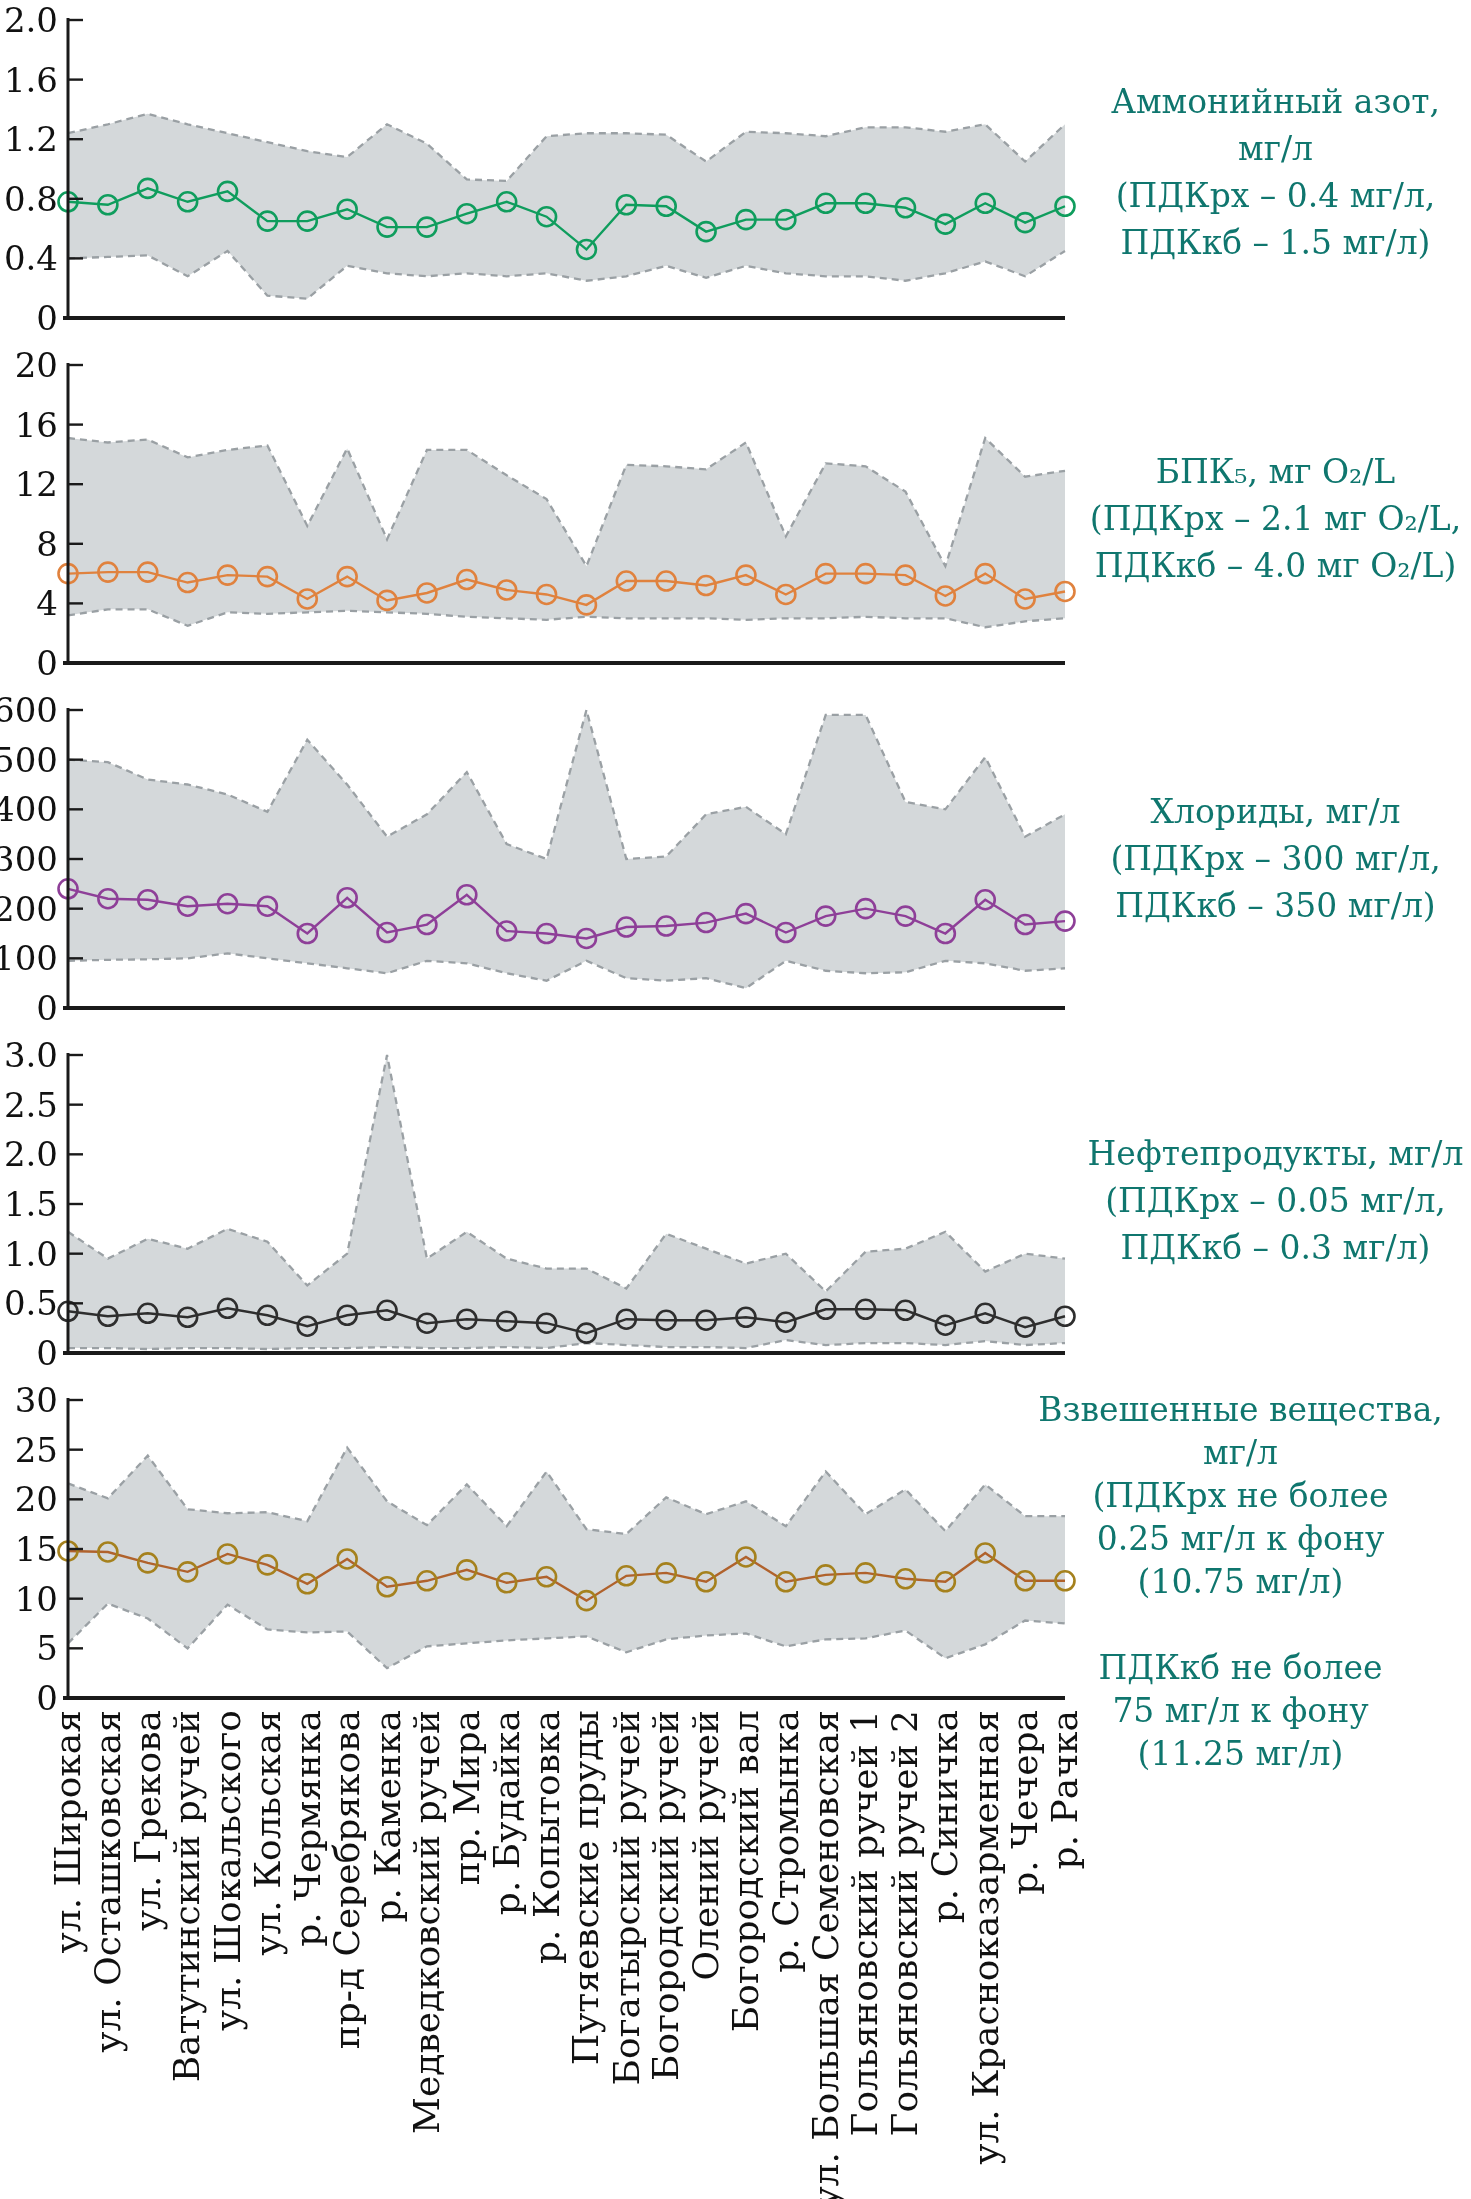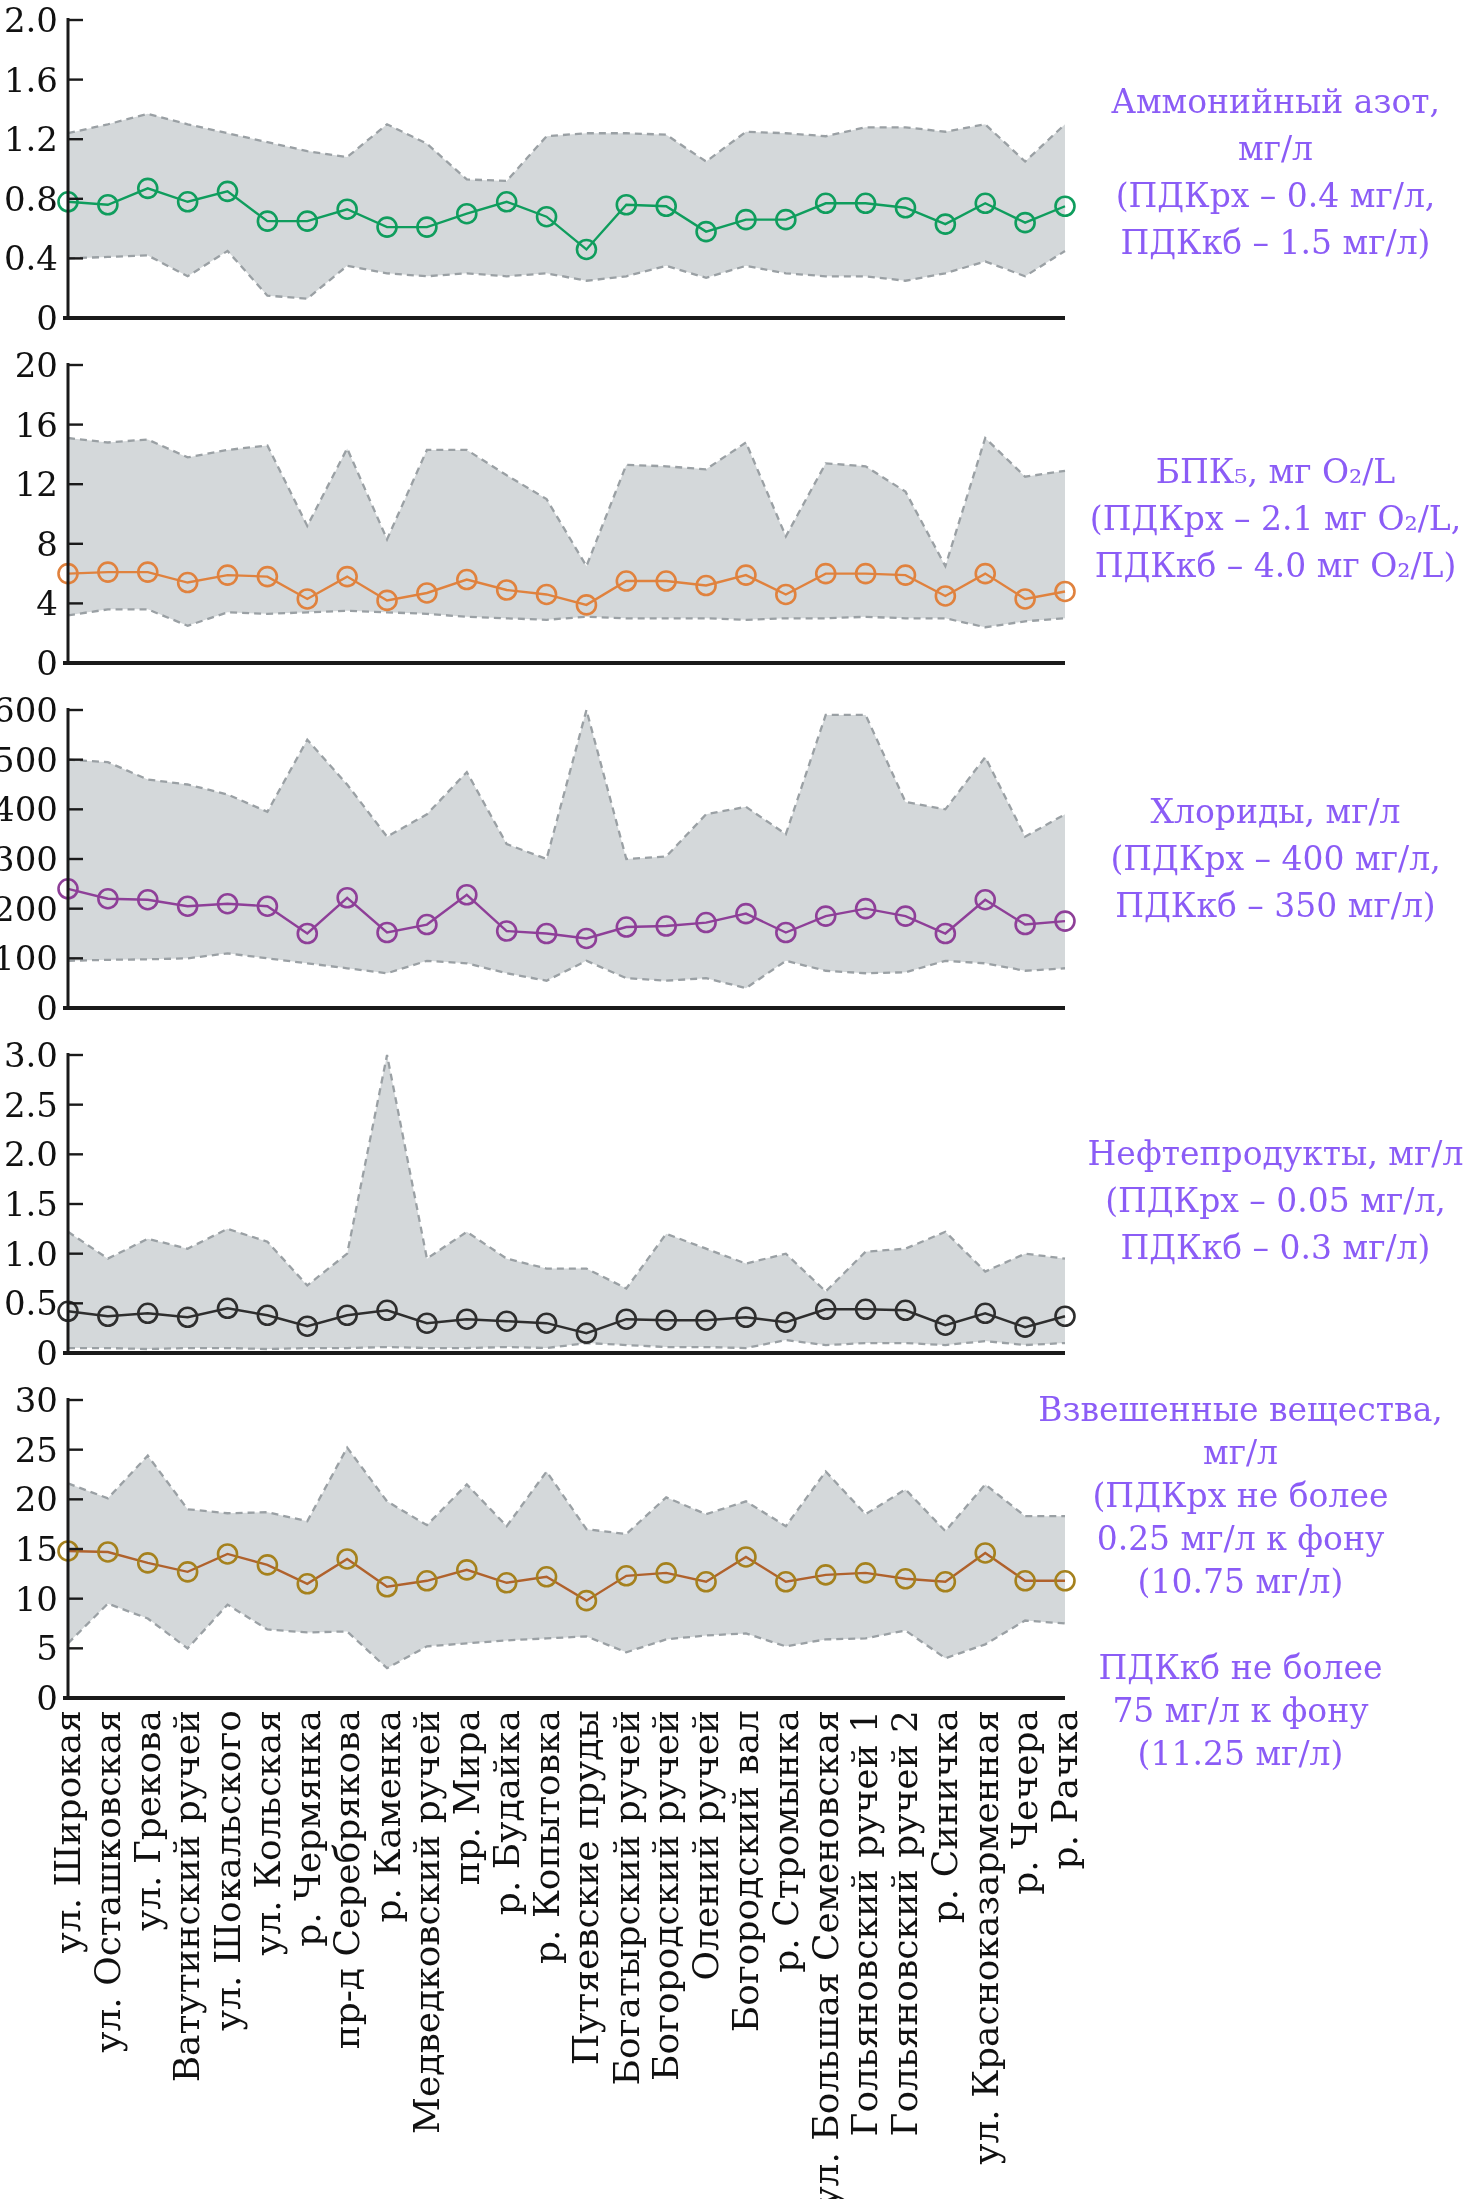--- a/index.html
+++ b/index.html
@@ -3,21 +3,21 @@
 <meta charset="utf-8">
 <style>
   html,body{margin:0;padding:0;background:#fff;}
   #figure{
     position:relative;width:1471px;height:2199px;background:#ffffff;overflow:hidden;
     font-family:"DejaVu Serif","Liberation Serif",serif;color:#111;
   }
   #charts-svg{position:absolute;left:0;top:0;font-family:"DejaVu Serif","Liberation Serif",serif;}
   .annot{
     position:absolute;left:1080px;width:391px;text-align:center;
-    font-size:33px;line-height:47px;white-space:pre-line;color:#8b5cf6;
+    font-size:33px;line-height:47px;white-space:pre-line;color:#0f766e;
   }
   #annot-suspended{left:1010px;width:461px;line-height:43px;text-align:center;}
   .xlabel{
     position:absolute;top:1690px;white-space:nowrap;
     font-size:36px;line-height:40px;color:#111;
     transform-origin:100% 50%;transform:rotate(-90deg);
   }
 </style>
 </head>
 <body>
@@ -265,21 +265,21 @@
   <div class="annot" id="annot-ammonium" style="top:78px">Аммонийный азот,
 мг/л
 (ПДКрх  – 0.4 мг/л,
 ПДКкб  – 1.5 мг/л)</div>
 
   <div class="annot" id="annot-bod5" style="top:448px">БПК₅, мг О₂/L
 (ПДКрх – 2.1 мг О₂/L,
 ПДКкб – 4.0 мг О₂/L)</div>
 
   <div class="annot" id="annot-chlorides" style="top:788px">Хлориды, мг/л
-(ПДКрх  – 400 мг/л,
+(ПДКрх  – 300 мг/л,
 ПДКкб – 350 мг/л)</div>
 
   <div class="annot" id="annot-petroleum" style="top:1130px">Нефтепродукты, мг/л
 (ПДКрх  – 0.05 мг/л,
 ПДКкб – 0.3 мг/л)</div>
 
   <div class="annot" id="annot-suspended" style="top:1388px">Взвешенные вещества, мг/л
 (ПДКрх  не более
 0.25 мг/л к фону
 (10.75 мг/л)

